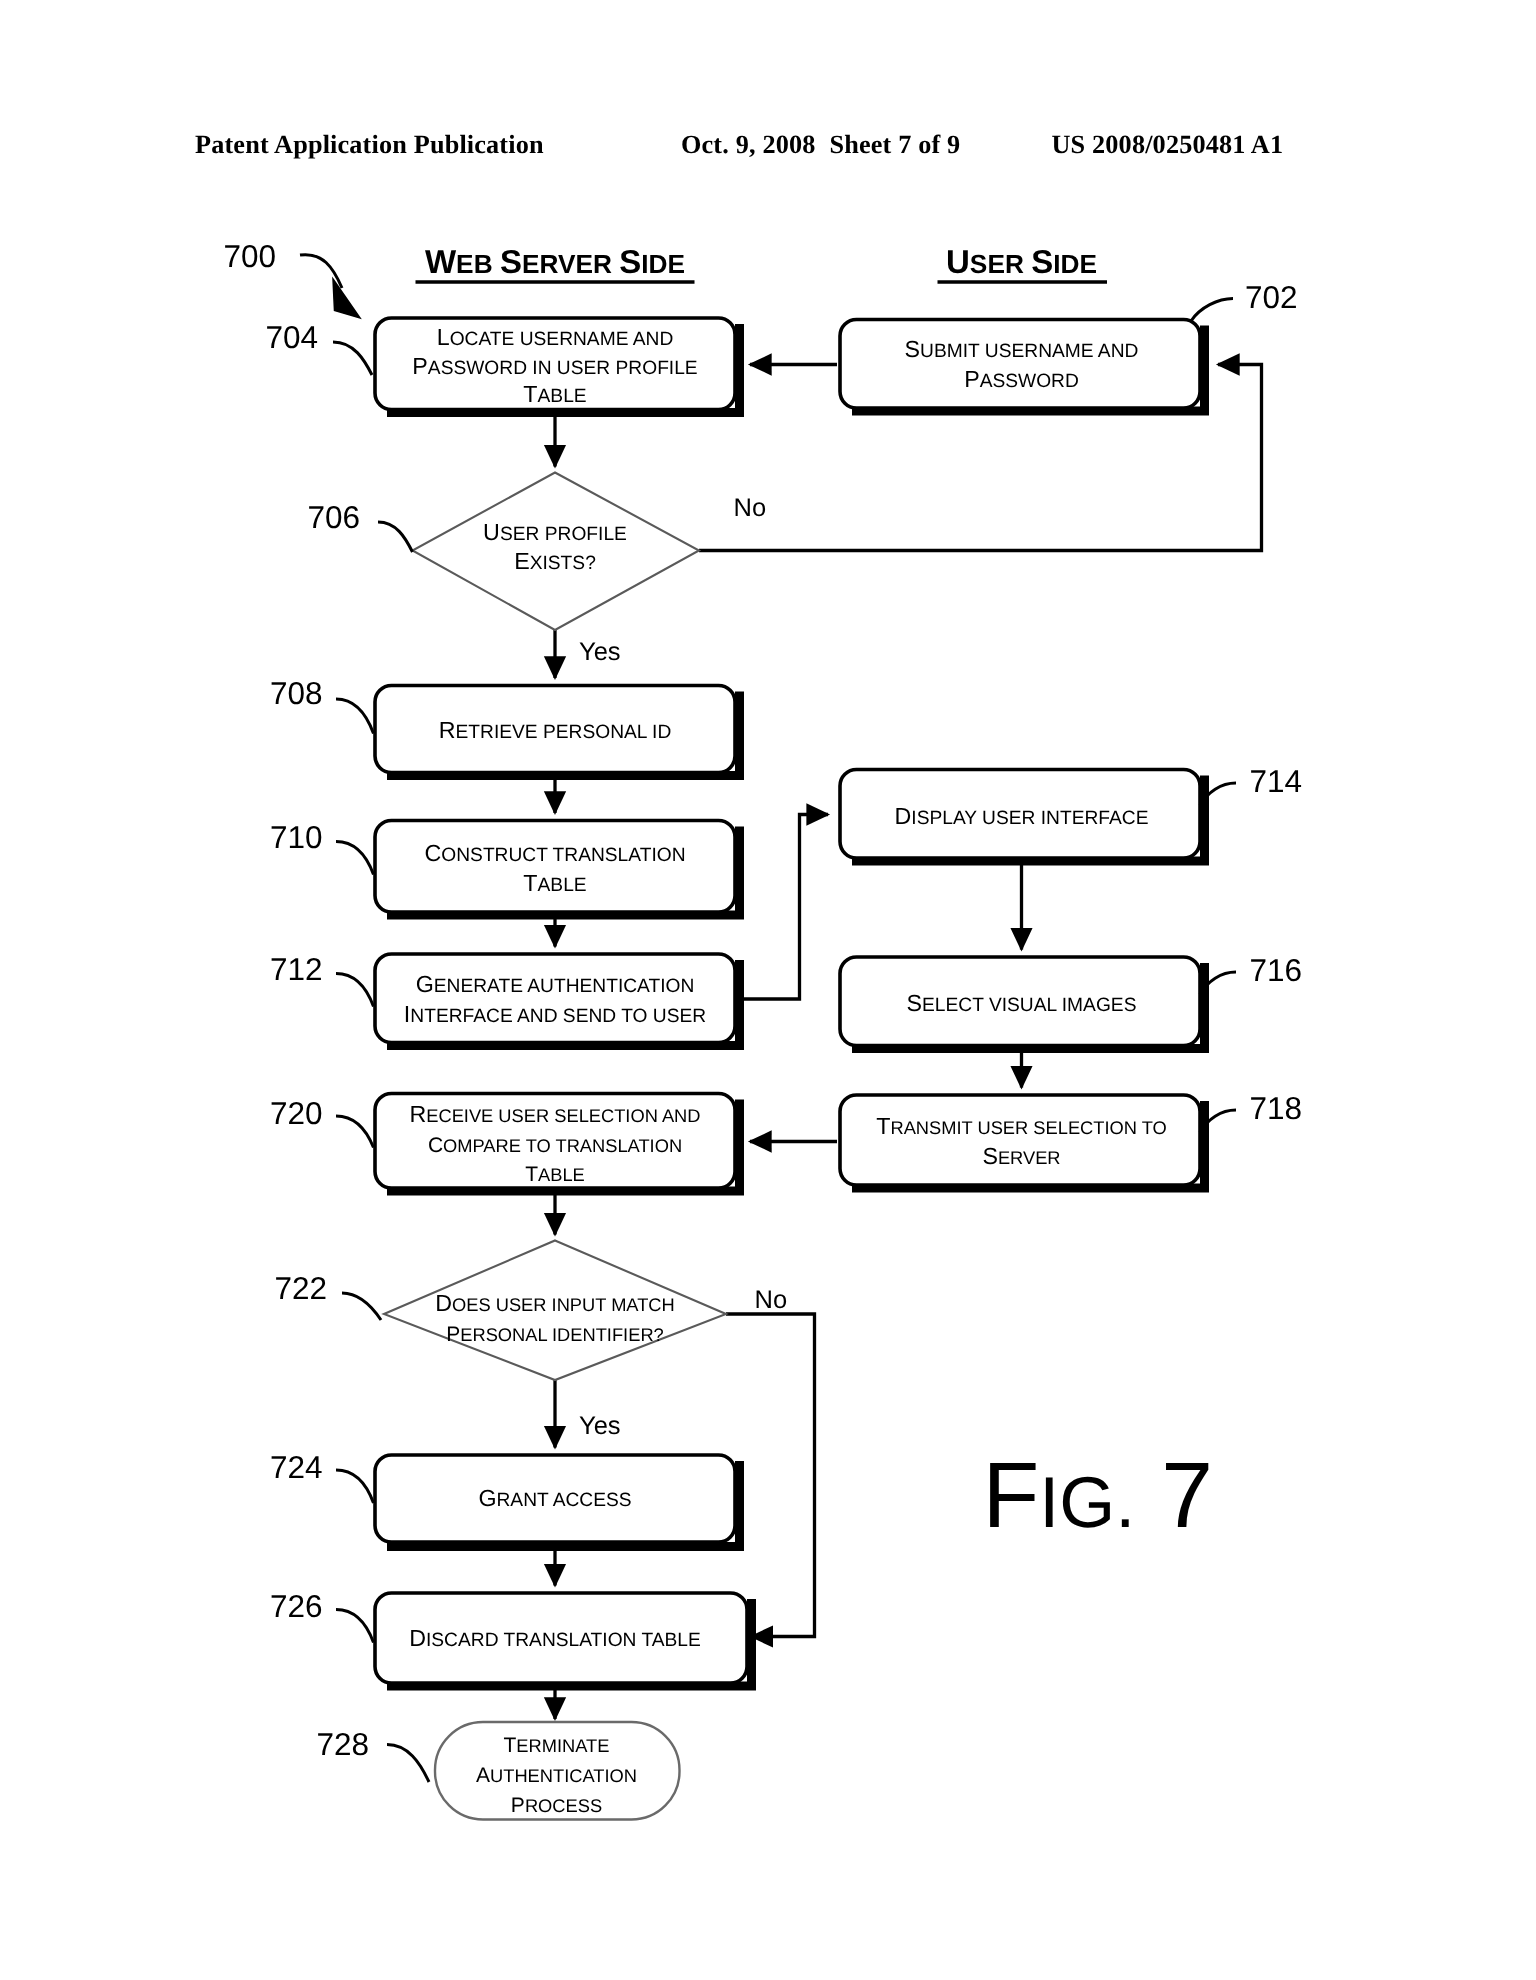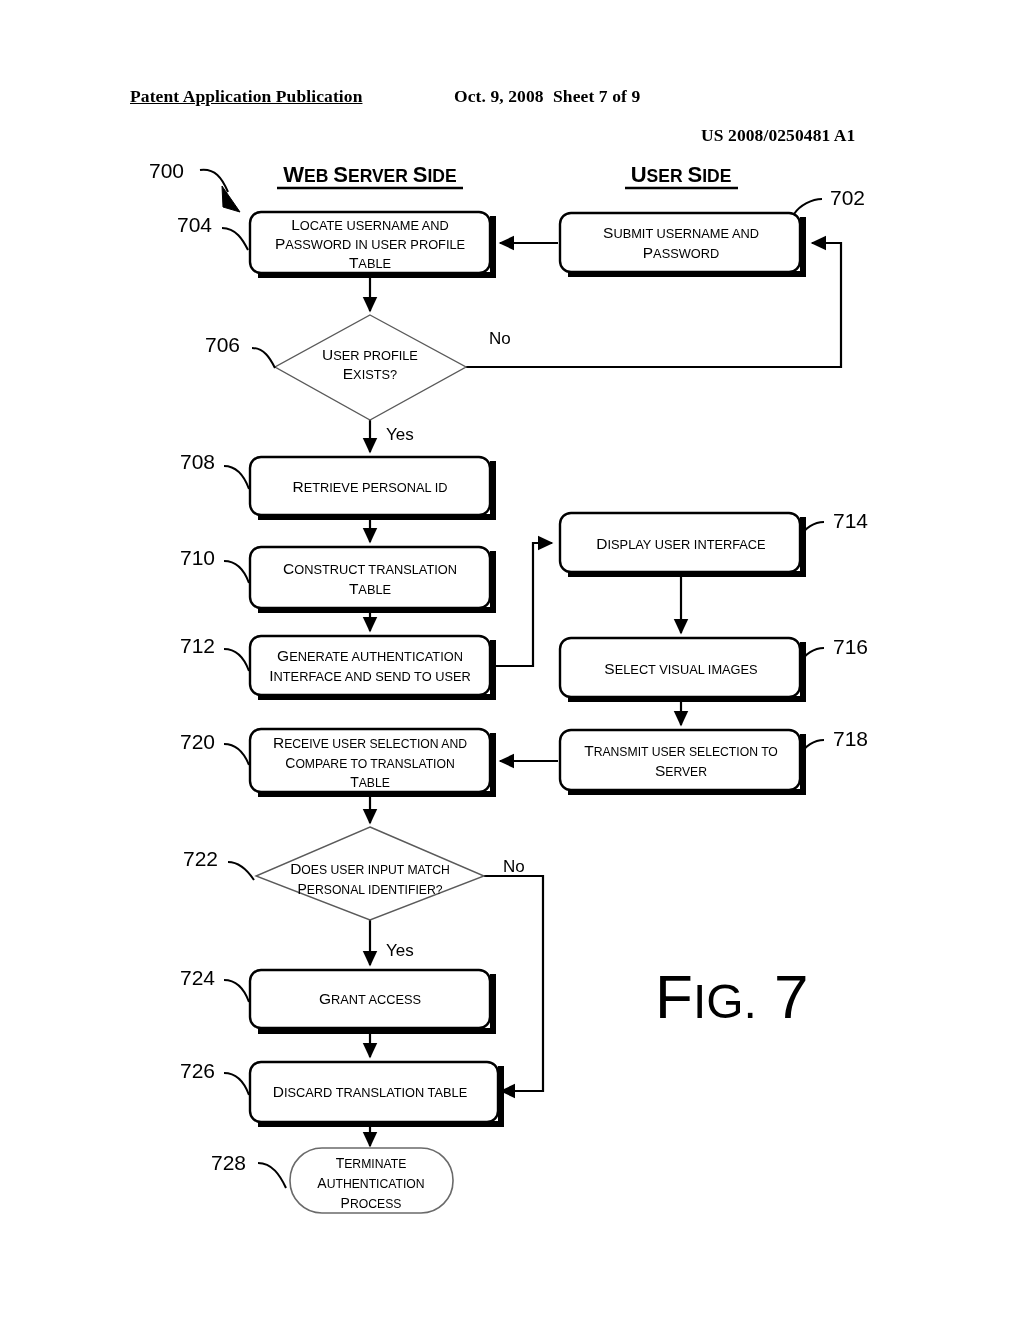--- a/index.html
+++ b/index.html
@@ -29,24 +29,24 @@
     left: 0; top: 86px;
     width: 1024px;
     height: 26px;
     font-family: "Liberation Serif", serif;
     font-weight: bold;
     font-size: 17.5px;
     letter-spacing: 0.1px;
     white-space: nowrap;
   }
   .pub-header span { position: absolute; top: 0; }
-  .hdr-pub   { left: 130px; text-decoration: underline; }
+  .hdr-pub   { left: 130px; }
   .hdr-date  { left: 454px; }
   .hdr-sheet { left: 553px; }
-  .hdr-num   { left: 701px; margin-top: 39px; }
+  .hdr-num   { left: 701px; }
 
   
   #figure {
     position: absolute;
     left: 0; top: 0;
     width: 1024px;
     height: 1320px;
   }
   .nodetext {
     font-family: "Liberation Sans", sans-serif;

